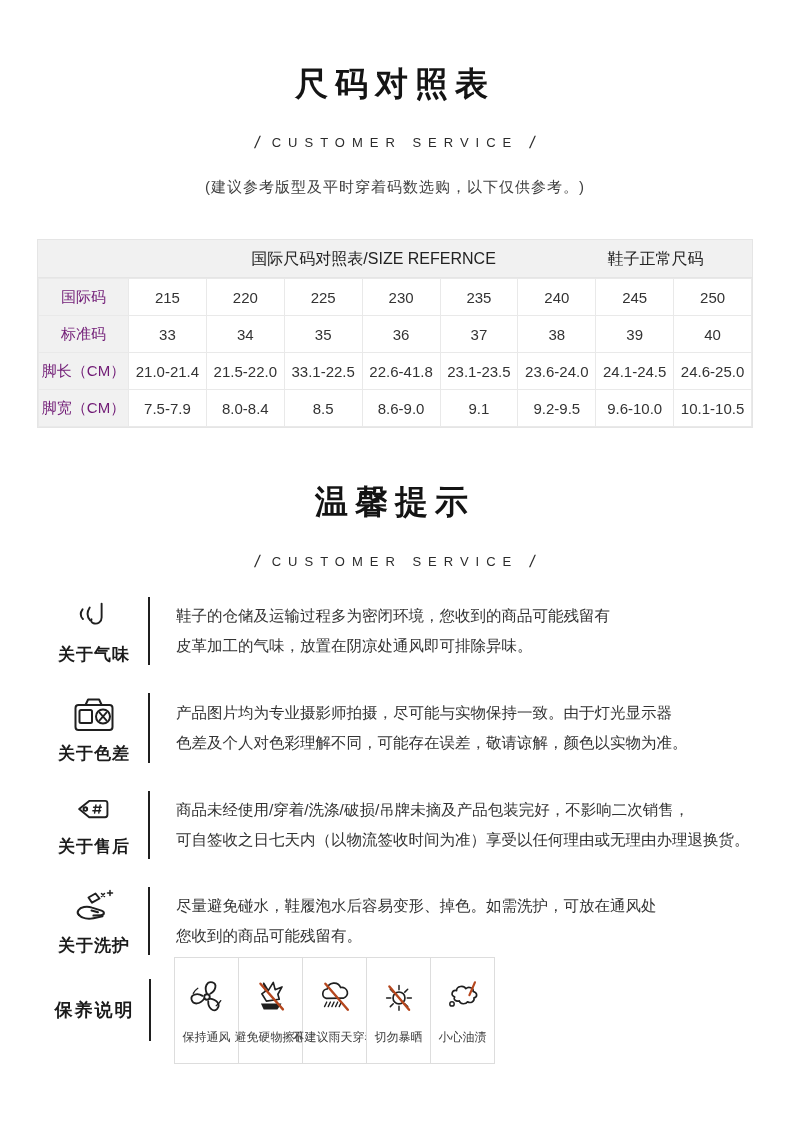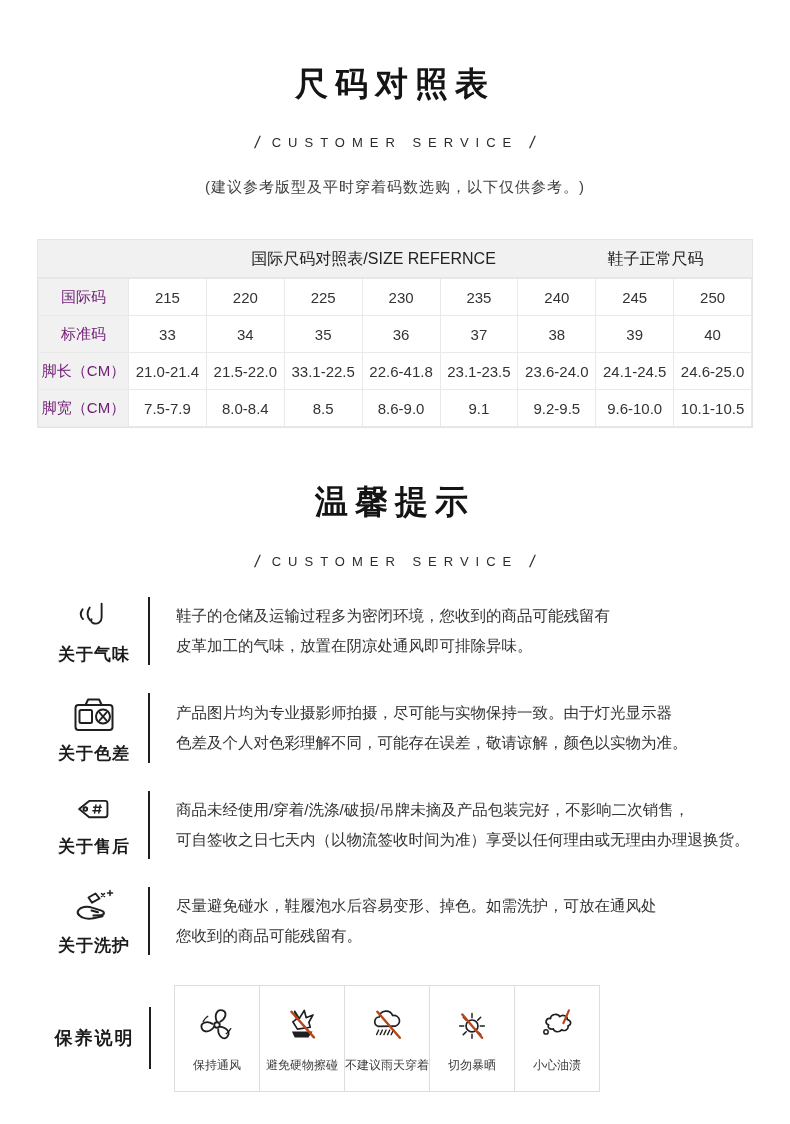--- a/index.html
+++ b/index.html
@@ -26,25 +26,25 @@
   .tips-area { margin-top:56px; }
   .tip-row { display:flex; align-items:center; padding:0 40px; margin-top:24px; min-height:72px; }
   .tip-row:first-of-type { margin-top:38px; }
   .tip-left { width:108px; flex:0 0 108px; display:flex; flex-direction:column; align-items:center; justify-content:flex-start; }
   .tip-label { font-size:17px; font-weight:700; color:#1b1b1b; margin-top:7px; letter-spacing:1px; white-space:nowrap; }
   .tip-divider { width:2px; background:#1f1f1f; align-self:stretch; margin:2px 0; }
   .tip-body { padding-left:26px; font-size:15.5px; line-height:1.9; color:#333; }
   .tip-body p { margin:0; white-space:nowrap; }
 
   
-  .care-row { display:flex; align-items:center; padding:0 40px; margin-top:28px; }
+  .care-row { display:flex; align-items:center; padding:0 40px; }
   .care-label { width:109px; flex:0 0 109px; text-align:center; font-size:18px; font-weight:700; color:#1b1b1b; letter-spacing:2px; }
   .care-divider { width:2px; height:62px; background:#1f1f1f; }
   .care-boxes { display:flex; margin-left:24px; }
-  .care-box { width:86px; height:107px; border:1px solid #ddd; margin-left:-1px; box-sizing:border-box; display:flex; flex-direction:column; align-items:center; justify-content:center; background:#fff; }
+  .care-box { width:65px; height:107px; border:1px solid #ddd; margin-left:-1px; box-sizing:border-box; display:flex; flex-direction:column; align-items:center; justify-content:center; background:#fff; }
   .care-box .ci { height:46px; display:flex; align-items:center; justify-content:center; }
   .care-item-label { font-size:12px; color:#3c3c3c; margin-top:9px; white-space:nowrap; }
 
   svg.icon { stroke:#1f1f1f; fill:none; stroke-width:2; stroke-linecap:round; stroke-linejoin:round; }
   svg.icon .fill { fill:#1f1f1f; stroke:none; }
 </style>
 </head>
 <body>
 
 <div class="page">

